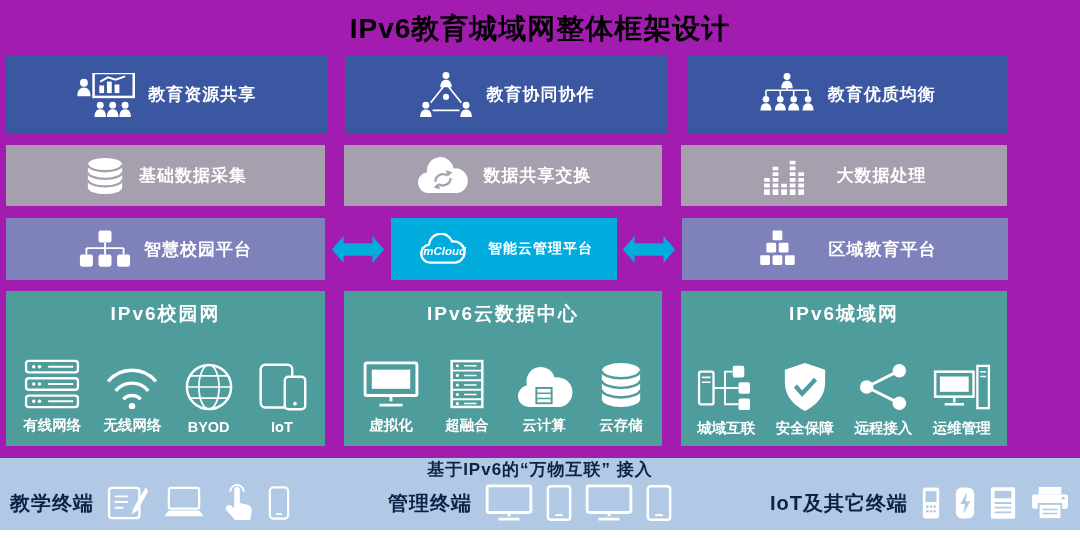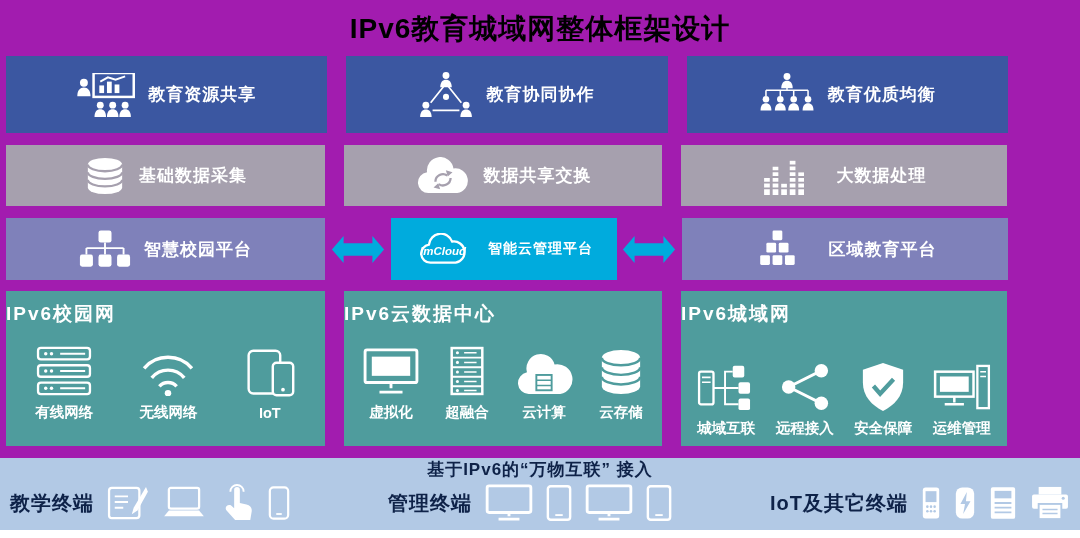--- a/index.html
+++ b/index.html
@@ -30,23 +30,23 @@
   .platform-box{background:var(--platform-purple);font-size:17px;height:100%;letter-spacing:1px;}
   .arrow{display:flex;align-items:center;line-height:0;}
   .imcloud-box{width:226px;height:100%;background:var(--cloud-cyan);display:flex;
                align-items:center;justify-content:center;gap:16px;color:#fff;font-weight:bold;}
   .imcloud-logo{position:relative;width:58px;height:32px;flex:0 0 auto;line-height:0;}
   .imcloud-brand{position:absolute;left:50%;top:60%;transform:translate(-50%,-50%);
                  font-size:11.5px;font-weight:bold;font-style:italic;white-space:nowrap;line-height:1;}
   .imcloud-label{font-size:14px;letter-spacing:1px;}
   .row-infra{height:155px;margin-bottom:0;}
   .infra-panel{background:var(--infra-teal);display:flex;flex-direction:column;}
-  .infra-title{text-align:left;color:#fff;font-weight:bold;font-size:19px;
+  .infra-title{text-align:center;color:#fff;font-weight:bold;font-size:19px;
                padding:10px 0 4px;letter-spacing:2px;}
-  .infra-items{flex:1;display:flex;justify-content:space-around;align-items:center;padding:0 6px;}
+  .infra-items{flex:1;display:flex;justify-content:space-around;align-items:flex-end;padding:0 6px;}
   .infra-item{display:flex;flex-direction:column;align-items:center;gap:7px;padding-bottom:11px;}
   .icon-slot{height:52px;display:flex;align-items:flex-end;justify-content:center;line-height:0;}
   .infra-item-label{color:#fff;font-weight:bold;font-size:14.5px;white-space:nowrap;}
   .access-bar{position:absolute;left:0;right:0;top:458px;height:80px;background:var(--access-blue);}
   .access-title{text-align:center;font-weight:bold;font-size:17px;color:var(--text-dark);
                 letter-spacing:1px;}
   .access-groups{display:flex;align-items:center;justify-content:space-between;padding:3px 10px 0;}
   .access-group{display:flex;align-items:center;gap:13px;}
   .access-label{font-weight:bold;font-size:20px;color:var(--text-dark);white-space:nowrap;letter-spacing:1px;}
   .icon{display:inline-flex;line-height:0;flex:0 0 auto;}
@@ -255,20 +255,30 @@
                   <path d="M11 27 a22 22 0 0 1 34 0"></path>
                   <path d="M19 36 a12 12 0 0 1 18 0"></path>
                 </g>
                 <circle cx="28" cy="43" r="3.4" fill="#fff"></circle>
               </svg>
             </span>
             <span class="infra-item-label">无线网络</span>
           </div>
           <div class="infra-item">
             <span class="icon-slot icon">
+              <svg width="50" height="50" viewBox="0 0 52 52">
+                <circle cx="26" cy="26" r="23" fill="none" stroke="#fff" stroke-width="2.6"></circle>
+                <ellipse cx="26" cy="26" rx="10.5" ry="23" fill="none" stroke="#fff" stroke-width="1.8"></ellipse>
+                <path d="M3.5 26 h45 M7 14.5 h38 M7 37.5 h38" stroke="#fff" stroke-width="1.8" fill="none"></path>
+              </svg>
+            </span>
+            <span class="infra-item-label">BYOD</span>
+          </div>
+          <div class="infra-item">
+            <span class="icon-slot icon">
               <svg width="52" height="50" viewBox="0 0 56 52">
                 <rect x="5" y="2" width="34" height="46" rx="5" fill="none" stroke="#fff" stroke-width="2.6"></rect>
                 <rect x="31" y="15" width="22" height="35" rx="4" style="fill:var(--infra-teal)" stroke="#fff" stroke-width="2.6"></rect>
                 <circle cx="42" cy="44" r="2" fill="#fff"></circle>
               </svg>
             </span>
             <span class="infra-item-label">IoT</span>
           </div>
         </div>
       </div>
@@ -338,39 +348,39 @@
                   <rect x="37" y="4" width="12" height="12" rx="2"></rect>
                   <rect x="43" y="21" width="12" height="12" rx="2"></rect>
                   <rect x="43" y="38" width="12" height="12" rx="2"></rect>
                 </g>
               </svg>
             </span>
             <span class="infra-item-label">城域互联</span>
           </div>
           <div class="infra-item">
             <span class="icon-slot icon">
+              <svg width="46" height="50" viewBox="0 0 48 52">
+                <path d="M24 1 L45 8 v13 c0 15 -9.5 24 -21 30 C12.5 45 3 36 3 21 V8 z" fill="#fff"></path>
+                <path d="M14 25 l7 8 14 -15" fill="none" stroke-width="4.5" style="stroke:var(--infra-teal)"></path>
+              </svg>
+            </span>
+            <span class="infra-item-label">安全保障</span>
+          </div>
+          <div class="infra-item">
+            <span class="icon-slot icon">
               <svg width="50" height="50" viewBox="0 0 52 52">
                 <path d="M9 26 L43 9 M9 26 L43 43" stroke="#fff" stroke-width="3" fill="none"></path>
                 <g fill="#fff">
                   <circle cx="43" cy="9" r="7"></circle>
                   <circle cx="9" cy="26" r="7"></circle>
                   <circle cx="43" cy="43" r="7"></circle>
                 </g>
               </svg>
             </span>
             <span class="infra-item-label">远程接入</span>
-          </div>
-          <div class="infra-item">
-            <span class="icon-slot icon">
-              <svg width="46" height="50" viewBox="0 0 48 52">
-                <path d="M24 1 L45 8 v13 c0 15 -9.5 24 -21 30 C12.5 45 3 36 3 21 V8 z" fill="#fff"></path>
-                <path d="M14 25 l7 8 14 -15" fill="none" stroke-width="4.5" style="stroke:var(--infra-teal)"></path>
-              </svg>
-            </span>
-            <span class="infra-item-label">安全保障</span>
           </div>
           <div class="infra-item">
             <span class="icon-slot icon">
               <svg width="58" height="48" viewBox="0 0 60 50">
                 <rect x="46" y="2" width="12" height="44" fill="none" stroke="#fff" stroke-width="2.4"></rect>
                 <path d="M49 8h6M49 13h6" stroke="#fff" stroke-width="1.6"></path>
                 <rect x="2" y="8" width="40" height="26" fill="none" stroke="#fff" stroke-width="2.6"></rect>
                 <rect x="7" y="13" width="30" height="16" fill="#fff"></rect>
                 <path d="M22 34v6M12 42h20" stroke="#fff" stroke-width="2.6" fill="none"></path>
               </svg>

